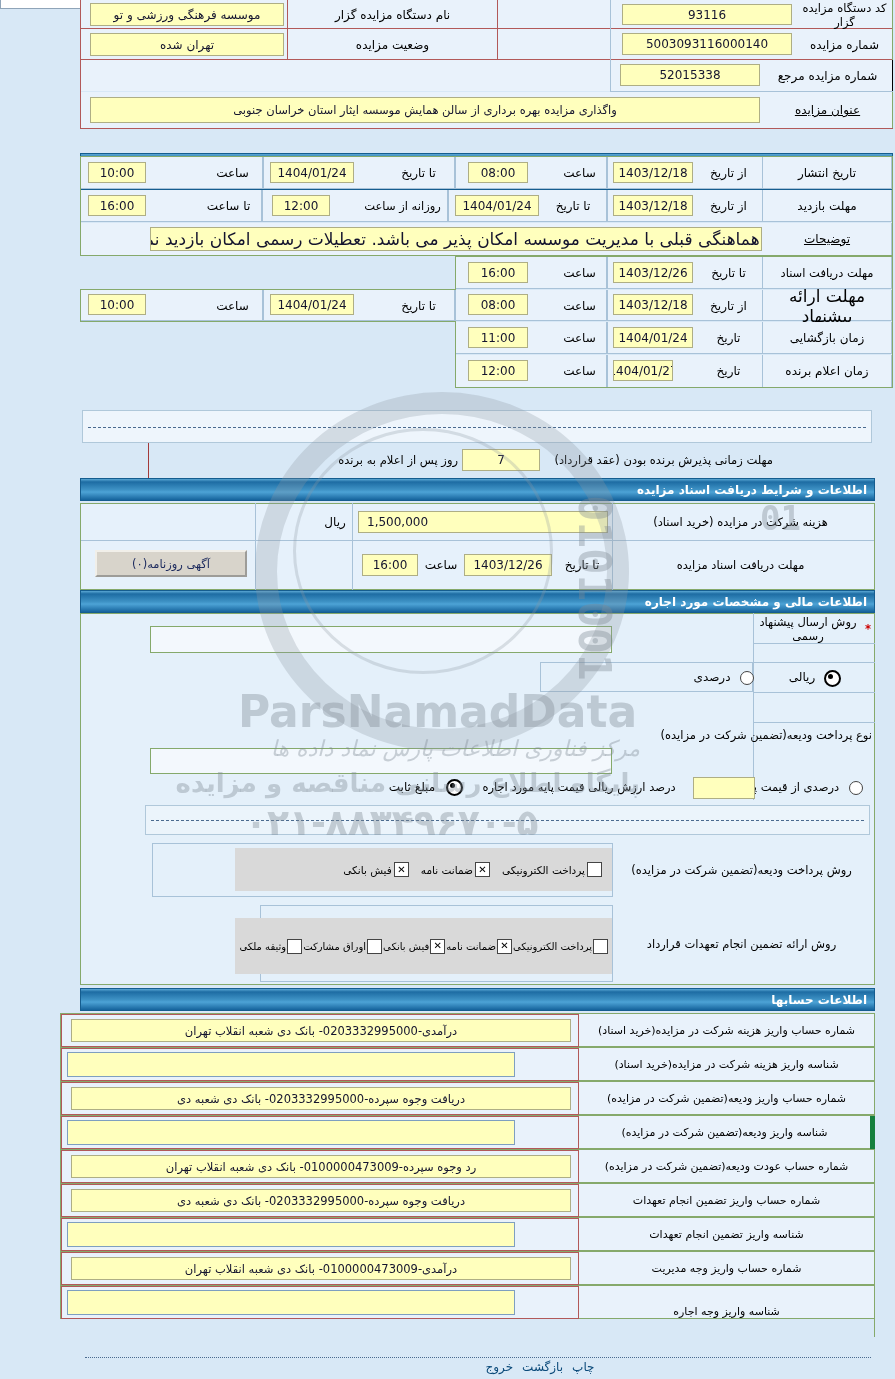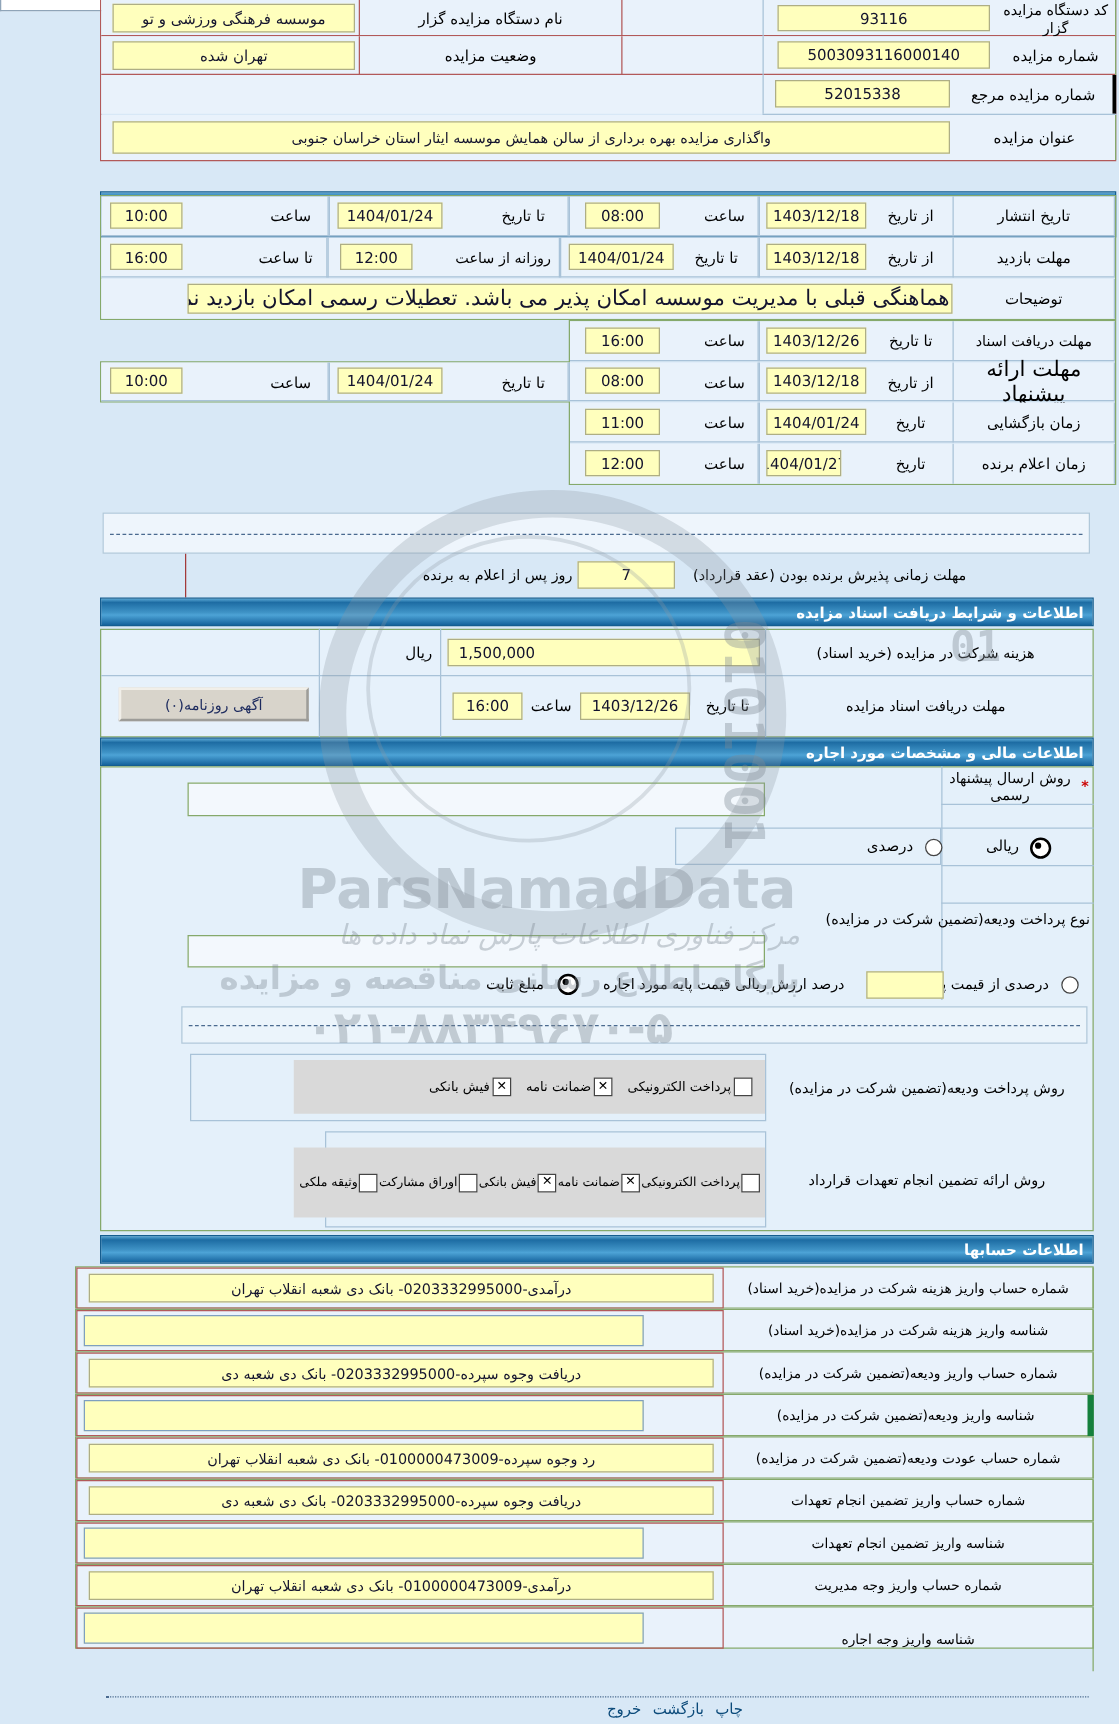--- a/index.html
+++ b/index.html
@@ -65,27 +65,27 @@
   <div class="abs cellbg" style="left:81px;top:29px;width:811px;height:31px;border-bottom:1px solid #b25959;"></div>
   <div class="abs lbl" style="left:797px;top:29px;width:96px;height:31px;border-right:1px solid #85a96b;">شماره مزایده</div>
   <div class="abs" style="left:610px;top:29px;width:1px;height:31px;background:#a8c2d8;"></div>
   <div class="abs" style="left:497px;top:29px;width:1px;height:31px;background:#b25959;"></div>
   <div class="abs" style="left:287px;top:29px;width:1px;height:31px;background:#b25959;"></div>
   <div class="abs inp" style="left:622px;top:33px;width:170px;height:22px;">5003093116000140</div>
   <div class="abs lbl" style="left:290px;top:29px;width:205px;height:31px;">وضعیت مزایده</div>
   <div class="abs inp" style="left:90px;top:33px;width:194px;height:23px;">تهران شده</div>
 
   <div class="abs cellbg" style="left:81px;top:60px;width:811px;height:31px;"></div>
-  <div class="abs lbl" style="left:763px;top:60px;width:130px;height:31px;border-right:3px solid #000000;">شماره مزایده مرجع</div>
+  <div class="abs lbl" style="left:763px;top:60px;width:130px;height:31px;border-right:1px solid #000000;">شماره مزایده مرجع</div>
   <div class="abs" style="left:610px;top:60px;width:1px;height:31px;background:#a8c2d8;"></div>
   <div class="abs inp" style="left:620px;top:64px;width:140px;height:22px;">52015338</div>
   <div class="abs" style="left:610px;top:91px;width:283px;height:1px;background:#a8c2d8;"></div>
 
   <div class="abs cellbg" style="left:81px;top:92px;width:811px;height:36px;"></div>
-  <div class="abs lbl" style="left:763px;top:92px;width:130px;height:36px;border-right:1px solid #85a96b;">عنوان مزایده</div>
+  <div class="abs lbl" style="left:763px;top:92px;width:130px;height:36px;border-right:1px solid #85a96b;text-decoration:underline;">عنوان مزایده</div>
   <div class="abs inp" style="left:90px;top:97px;width:670px;height:26px;font-size:11.5px;">واگذاری مزایده بهره برداری از  سالن همایش موسسه ایثار استان خراسان جنوبی</div>
 
   <div class="abs hdr" style="left:80px;top:133px;width:813px;height:37px;margin-top:20px;">اطلاعات زمانی</div>
 
   <div class="abs greenbox" style="left:80px;top:156px;width:813px;height:100px;"></div>
   <div class="abs greenbox" style="left:455px;top:256px;width:438px;height:132px;"></div>
   <div class="abs greenbox" style="left:80px;top:289px;width:376px;height:33px;border-left:1px solid #85a96b;"></div>
 
   <div class="abs cellbg" style="left:81px;top:157px;width:811px;height:32px;border-bottom:1px solid #a8c2d8;"></div>
   <div class="abs lbl" style="left:763px;top:157px;width:129px;height:32px;border-right:1px solid #a8c2d8;">تاریخ انتشار</div>
@@ -109,21 +109,21 @@
   <div class="abs lbl" style="left:540px;top:190px;width:67px;height:32px;border-right:1px solid #a8c2d8;">تا تاریخ</div>
   <div class="abs vline" style="left:448px;top:190px;height:32px;"></div>
   <div class="abs inp" style="left:455px;top:195px;width:84px;height:21px;">1404/01/24</div>
   <div class="abs lbl" style="left:358px;top:190px;width:90px;height:32px;border-right:1px solid #a8c2d8;font-size:11.5px;">روزانه از ساعت</div>
   <div class="abs vline" style="left:262px;top:190px;height:32px;"></div>
   <div class="abs inp" style="left:272px;top:195px;width:58px;height:21px;">12:00</div>
   <div class="abs lbl" style="left:196px;top:190px;width:66px;height:32px;border-right:1px solid #a8c2d8;">تا ساعت</div>
   <div class="abs inp" style="left:88px;top:195px;width:58px;height:21px;">16:00</div>
 
   <div class="abs cellbg" style="left:81px;top:223px;width:811px;height:32px;"></div>
-  <div class="abs lbl" style="left:763px;top:223px;width:129px;height:32px;border-right:1px solid #a8c2d8;">توضیحات</div>
+  <div class="abs lbl" style="left:763px;top:223px;width:129px;height:32px;border-right:1px solid #a8c2d8;text-decoration:underline;">توضیحات</div>
   <div class="abs inp" style="left:150px;top:227px;width:612px;height:24px;font-size:17px;">بازدید با هماهنگی قبلی با مدیریت موسسه امکان پذیر می باشد. تعطیلات رسمی امکان بازدید نمی باشد</div>
 
   <div class="abs cellbg" style="left:456px;top:257px;width:436px;height:32px;border-bottom:1px solid #a8c2d8;"></div>
   <div class="abs lbl" style="left:763px;top:257px;width:129px;height:32px;border-right:1px solid #a8c2d8;font-size:11.5px;">مهلت دریافت اسناد</div>
   <div class="abs lbl" style="left:695px;top:257px;width:68px;height:32px;border-right:1px solid #a8c2d8;">تا تاریخ</div>
   <div class="abs vline" style="left:607px;top:257px;height:32px;"></div>
   <div class="abs inp" style="left:613px;top:262px;width:80px;height:21px;">1403/12/26</div>
   <div class="abs lbl" style="left:553px;top:257px;width:54px;height:32px;border-right:1px solid #a8c2d8;">ساعت</div>
   <div class="abs inp" style="left:468px;top:262px;width:60px;height:21px;">16:00</div>
 

